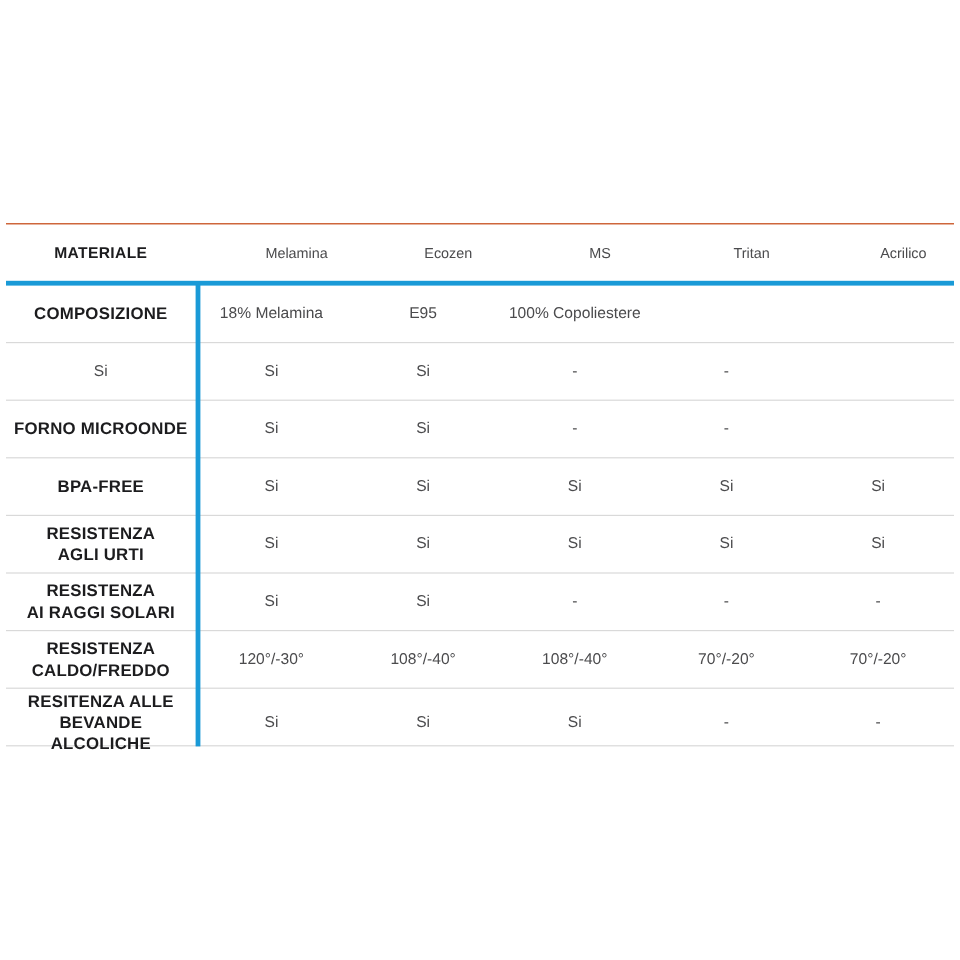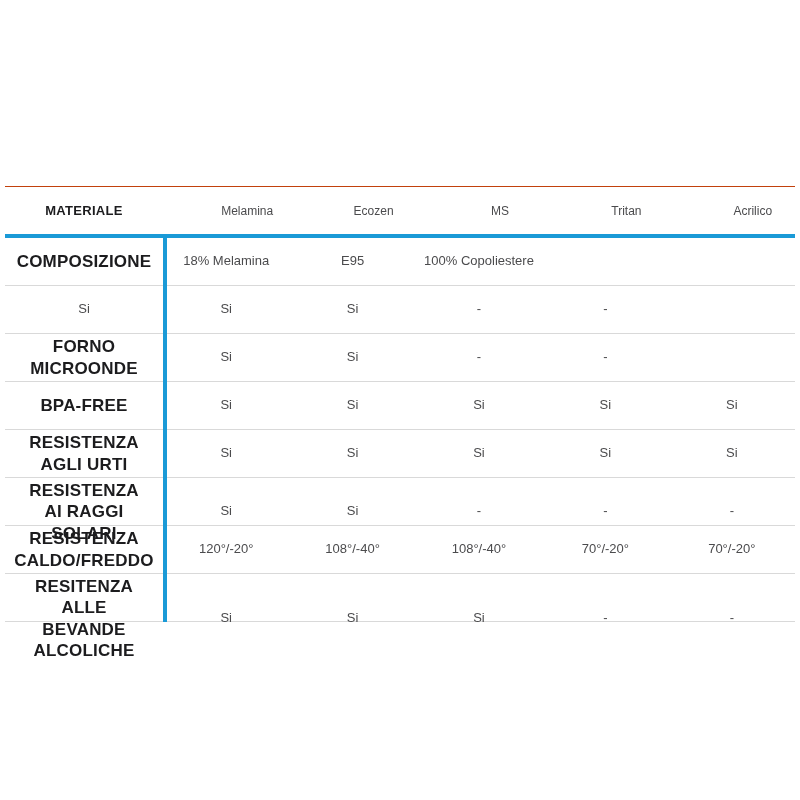--- a/index.html
+++ b/index.html
@@ -57,21 +57,21 @@
   .blue-bar {
     height: 4px;
     width: 100%;
   }
   .body-row {
     height: 47px;
     border-bottom: 1px solid #d9d9d9;
   }
   .row-label {
     font-weight: bold;
-    font-size: 17px;
+    font-size: 14px;
     color: #1c1c1e;
     letter-spacing: 0.2px;
     line-height: 1.25;
   }
   .value {
     font-size: 13px;
     color: #4b4b4d;
     line-height: 1.3;
   }
   .vline {
@@ -149,21 +149,21 @@
         <div class="cell value">Si</div>
         <div class="cell value">Si</div>
         <div class="cell value">-</div>
         <div class="cell value">-</div>
         <div class="cell value">-</div>
       </div>
 
       <div class="grid-row body-row">
         <div class="cell row-label">RESISTENZA
 CALDO/FREDDO</div>
-        <div class="cell value">120°/-20°</div>
+        <div class="cell value">120°/-30°</div>
         <div class="cell value">108°/-40°</div>
         <div class="cell value">108°/-40°</div>
         <div class="cell value">70°/-20°</div>
         <div class="cell value">70°/-20°</div>
       </div>
 
       <div class="grid-row body-row">
         <div class="cell row-label">RESITENZA ALLE
 BEVANDE ALCOLICHE</div>
         <div class="cell value">Si</div>

